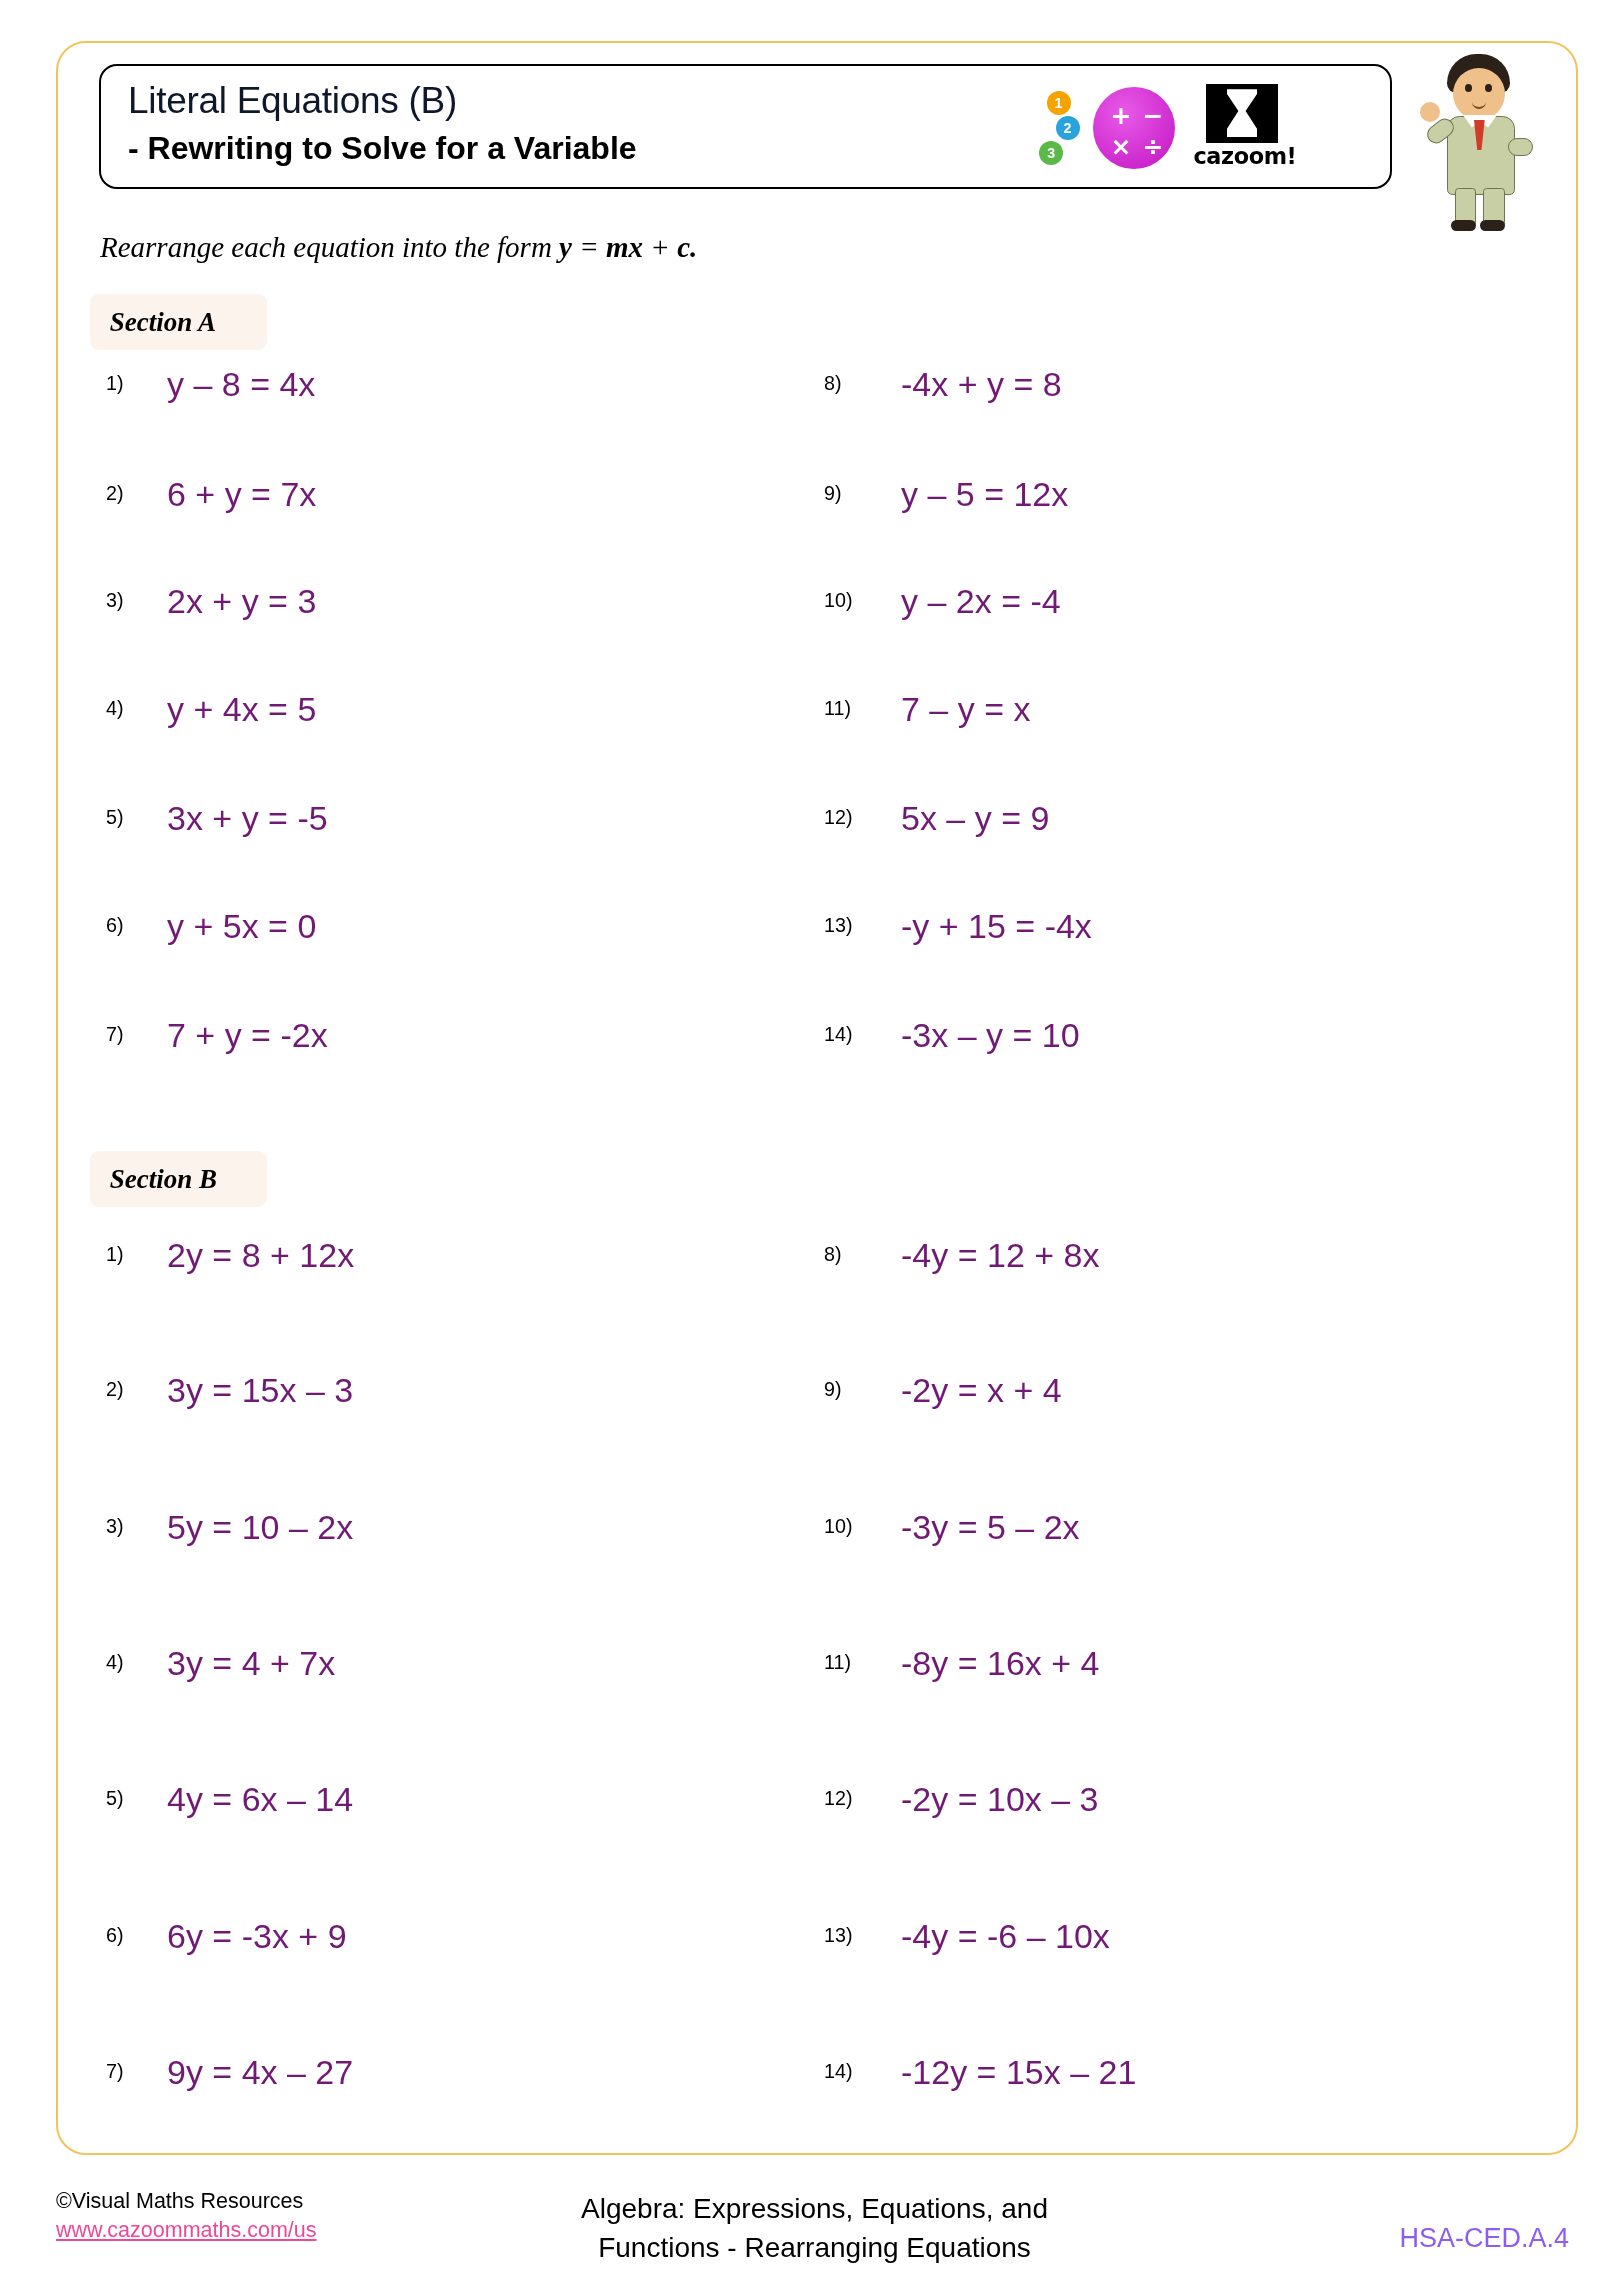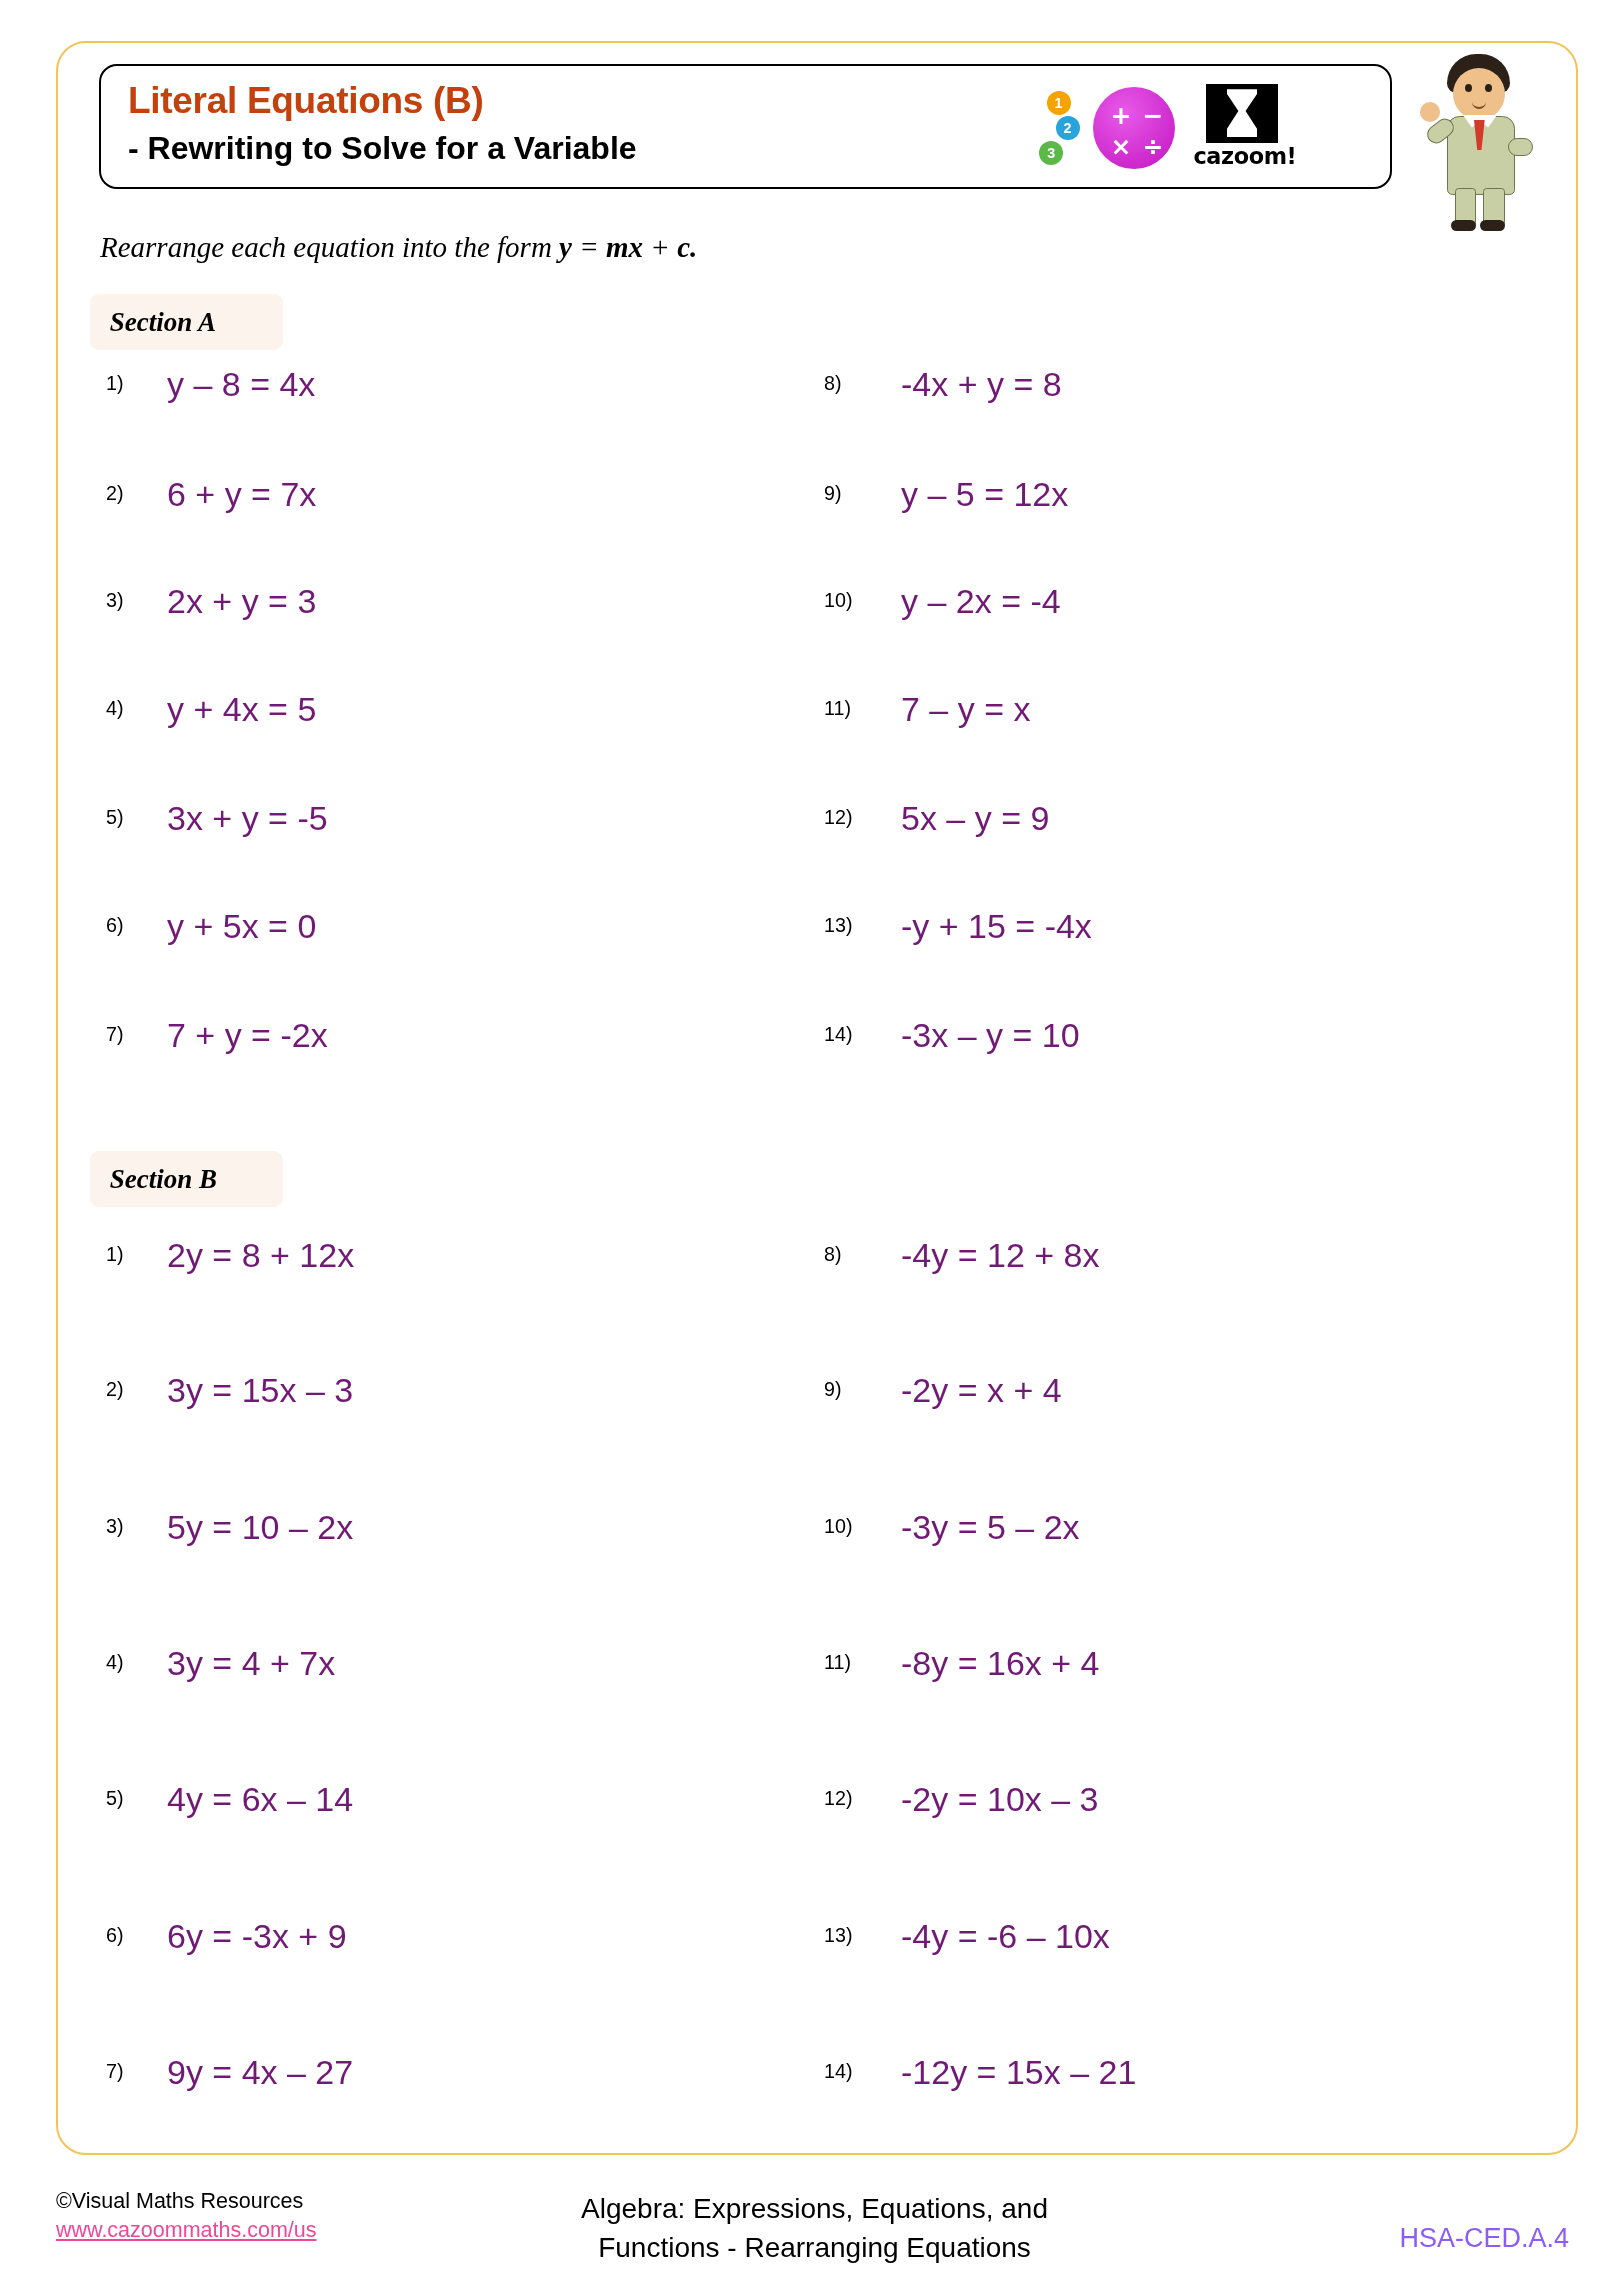--- a/index.html
+++ b/index.html
@@ -43,22 +43,22 @@
     border: 2.7px solid #000000;
     border-radius: 18px;
     box-sizing: border-box;
     background: #ffffff;
   }
   .title-main {
     position: absolute;
     left: 27px;
     top: 14.3px;
     font-size: 37px;
-    font-weight: bold;
-    color: #c2410c;
+    font-weight: normal;
+    color: #0f172a;
     letter-spacing: -0.3px;
     white-space: nowrap;
   }
   .title-sub {
     position: absolute;
     left: 27px;
     top: 64px;
     font-size: 32px;
     font-weight: bold;
     color: #000000;
@@ -196,21 +196,20 @@
   .instruction b { font-weight: bold; }
 
   
   .section-header {
     position: absolute;
     left: 90px;
     width: 177px;
     height: 56px;
     background: #fbf3ec;
     border-radius: 9px;
-    padding-left: 16px;
   }
   .section-header span {
     position: absolute;
     left: 19.7px;
     top: 12.5px;
     font-family: "Liberation Serif", serif;
     font-style: italic;
     font-weight: bold;
     font-size: 27px;
     color: #000000;

